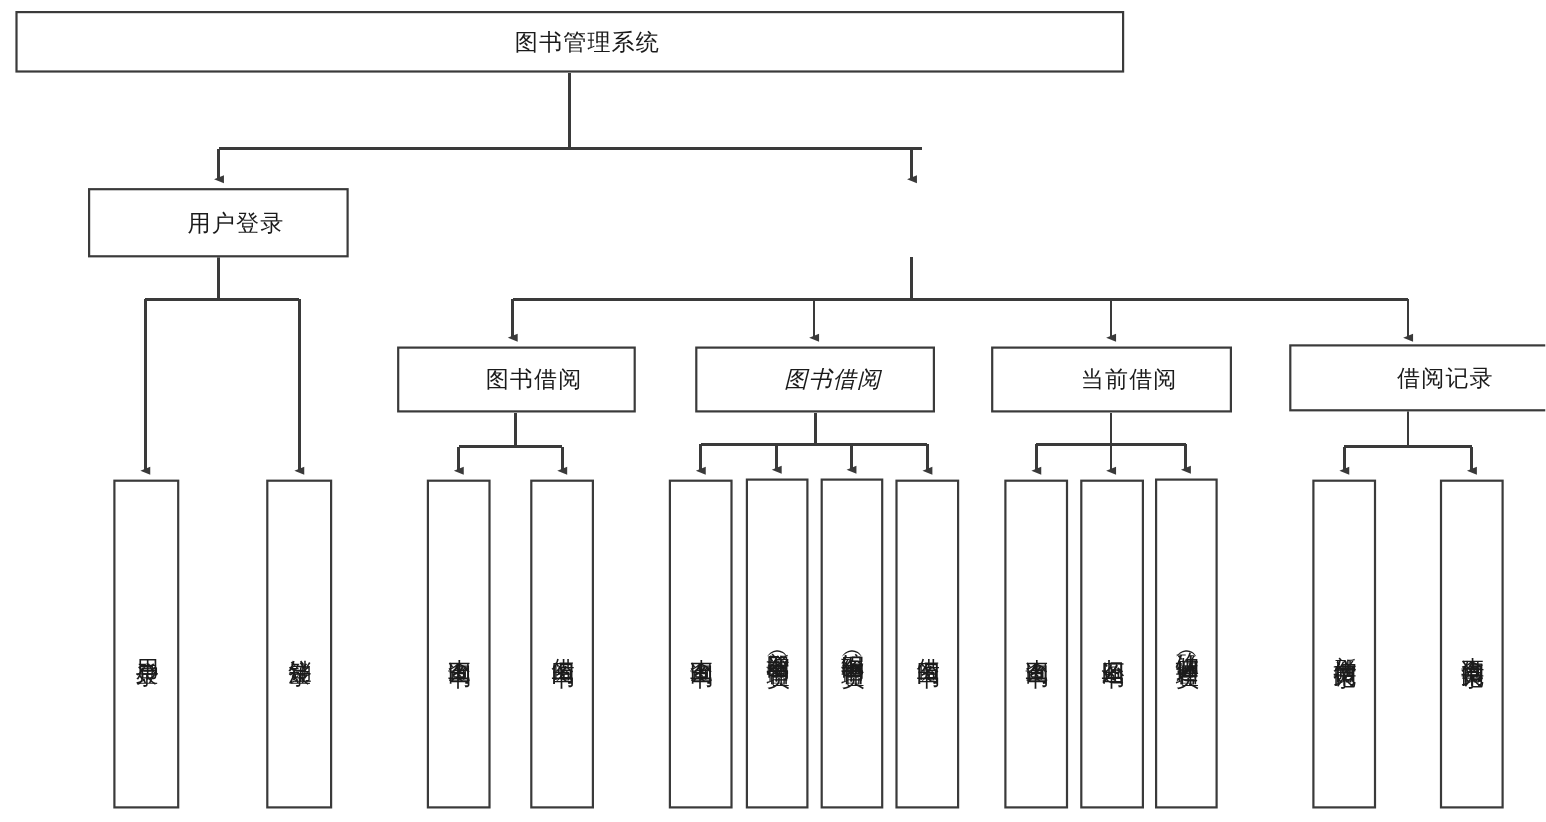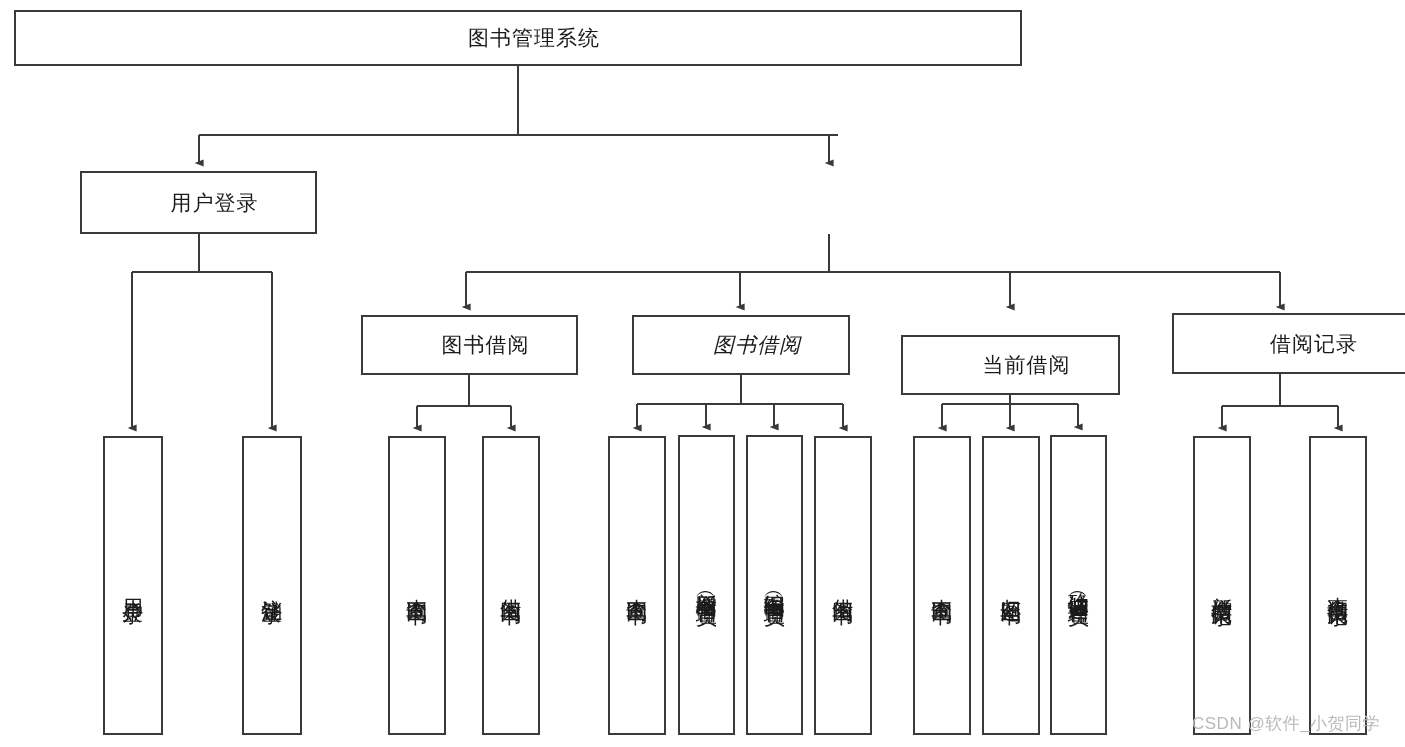--- a/index.html
+++ b/index.html
@@ -128,21 +128,21 @@
   <div class="node h" style="left:80px; top:171px; width:237px; height:63px;">
     <span>用户登录</span>
   </div>
 
   <div class="node h" style="left:361px; top:315px; width:217px; height:60px;">
     <span>图书借阅</span>
   </div>
   <div class="node h" style="left:632px; top:315px; width:218px; height:60px;font-style:italic;">
     <span>图书借阅</span>
   </div>
-  <div class="node h" style="left:901px; top:315px; width:219px; height:60px;margin-top:20px;">
+  <div class="node h" style="left:901px; top:315px; width:219px; height:60px;">
     <span>当前借阅</span>
   </div>
   <div class="node h" style="left:1172px; top:313px; width:252px; height:61px;">
     <span>借阅记录</span>
   </div>
 
   <div class="node v" style="left:103px; top:436px; width:60px; height:299px;">
     <span class="vtext">用户登录</span>
   </div>
   <div class="node v" style="left:242px; top:436px; width:60px; height:299px;">
@@ -179,15 +179,14 @@
     <span class="vtext">确认归还（管理员）</span>
   </div>
 
   <div class="node v" style="left:1193px; top:436px; width:58px; height:299px;">
     <span class="vtext">新增借阅记录</span>
   </div>
   <div class="node v" style="left:1309px; top:436px; width:58px; height:299px;">
     <span class="vtext">查询借阅记录</span>
   </div>
 
-  <div class="watermark">CSDN @软件_小贺同学</div>
 
 </div>
 
 </body></html>

